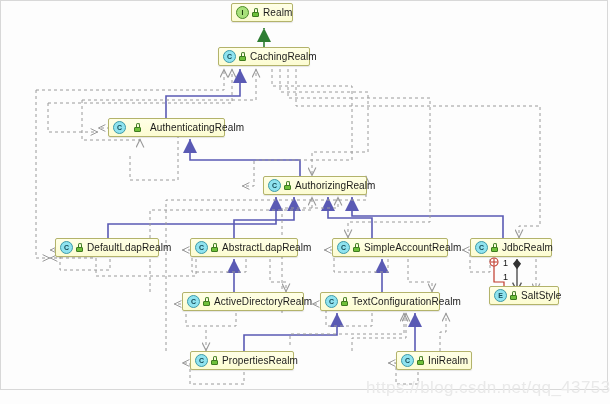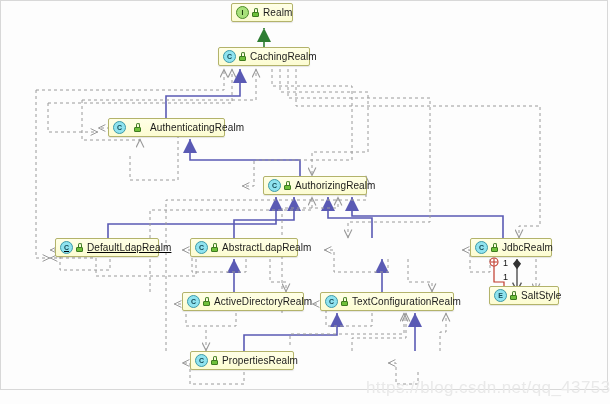--- a/index.html
+++ b/index.html
@@ -199,61 +199,71 @@
     <span class="glyph"></span>
     <span class="label">AuthenticatingRealm</span>
   </div>
 
   <div class="node" style="left:263px;top:176px;width:104px;">
     <span class="badge cls">C</span>
     <span class="glyph"></span>
     <span class="label">AuthorizingRealm</span>
   </div>
 
-  <div class="node" style="left:55px;top:238px;width:104px;text-decoration:underline;">
+  <div class="node" style="left:55px;top:238px;width:104px;">
     <span class="badge cls">C</span>
     <span class="glyph"></span>
     <span class="label">DefaultLdapRealm</span>
   </div>
 
   <div class="node" style="left:190px;top:238px;width:108px;">
     <span class="badge cls">C</span>
     <span class="glyph"></span>
     <span class="label">AbstractLdapRealm</span>
   </div>
 
+  <div class="node" style="left:332px;top:238px;width:116px;">
+    <span class="badge cls">C</span>
+    <span class="glyph"></span>
+    <span class="label">SimpleAccountRealm</span>
+  </div>
 
   <div class="node" style="left:470px;top:238px;width:82px;">
     <span class="badge cls">C</span>
     <span class="glyph"></span>
     <span class="label">JdbcRealm</span>
   </div>
 
   <div class="node" style="left:182px;top:292px;width:122px;">
     <span class="badge cls">C</span>
     <span class="glyph"></span>
     <span class="label">ActiveDirectoryRealm</span>
   </div>
 
-  <div class="node" style="left:320px;top:292px;width:134px;align-items:center;">
+  <div class="node" style="left:320px;top:292px;width:120px;align-items:center;">
     <span class="badge cls">C</span>
     <span class="glyph"></span>
     <span class="label">TextConfigurationRealm</span>
   </div>
 
   <div class="node" style="left:489px;top:286px;width:70px;">
     <span class="badge enm">E</span>
     <span class="glyph"></span>
     <span class="label">SaltStyle</span>
   </div>
 
   <div class="node" style="left:190px;top:351px;width:104px;">
     <span class="badge cls">C</span>
     <span class="glyph"></span>
     <span class="label">PropertiesRealm</span>
   </div>
 
+  <div class="node" style="left:396px;top:351px;width:76px;">
+    <span class="badge cls">C</span>
+    <span class="glyph"></span>
+    <span class="label">IniRealm</span>
+  </div>
 
   <span class="mult" style="left:503px;top:258px;">1</span>
   <span class="mult" style="left:503px;top:272px;">1</span>
 
   <div id="watermark" style="left:366px;top:378px;">https://blog.csdn.net/qq_43753724</div>
 </div>
 
 </body></html>

